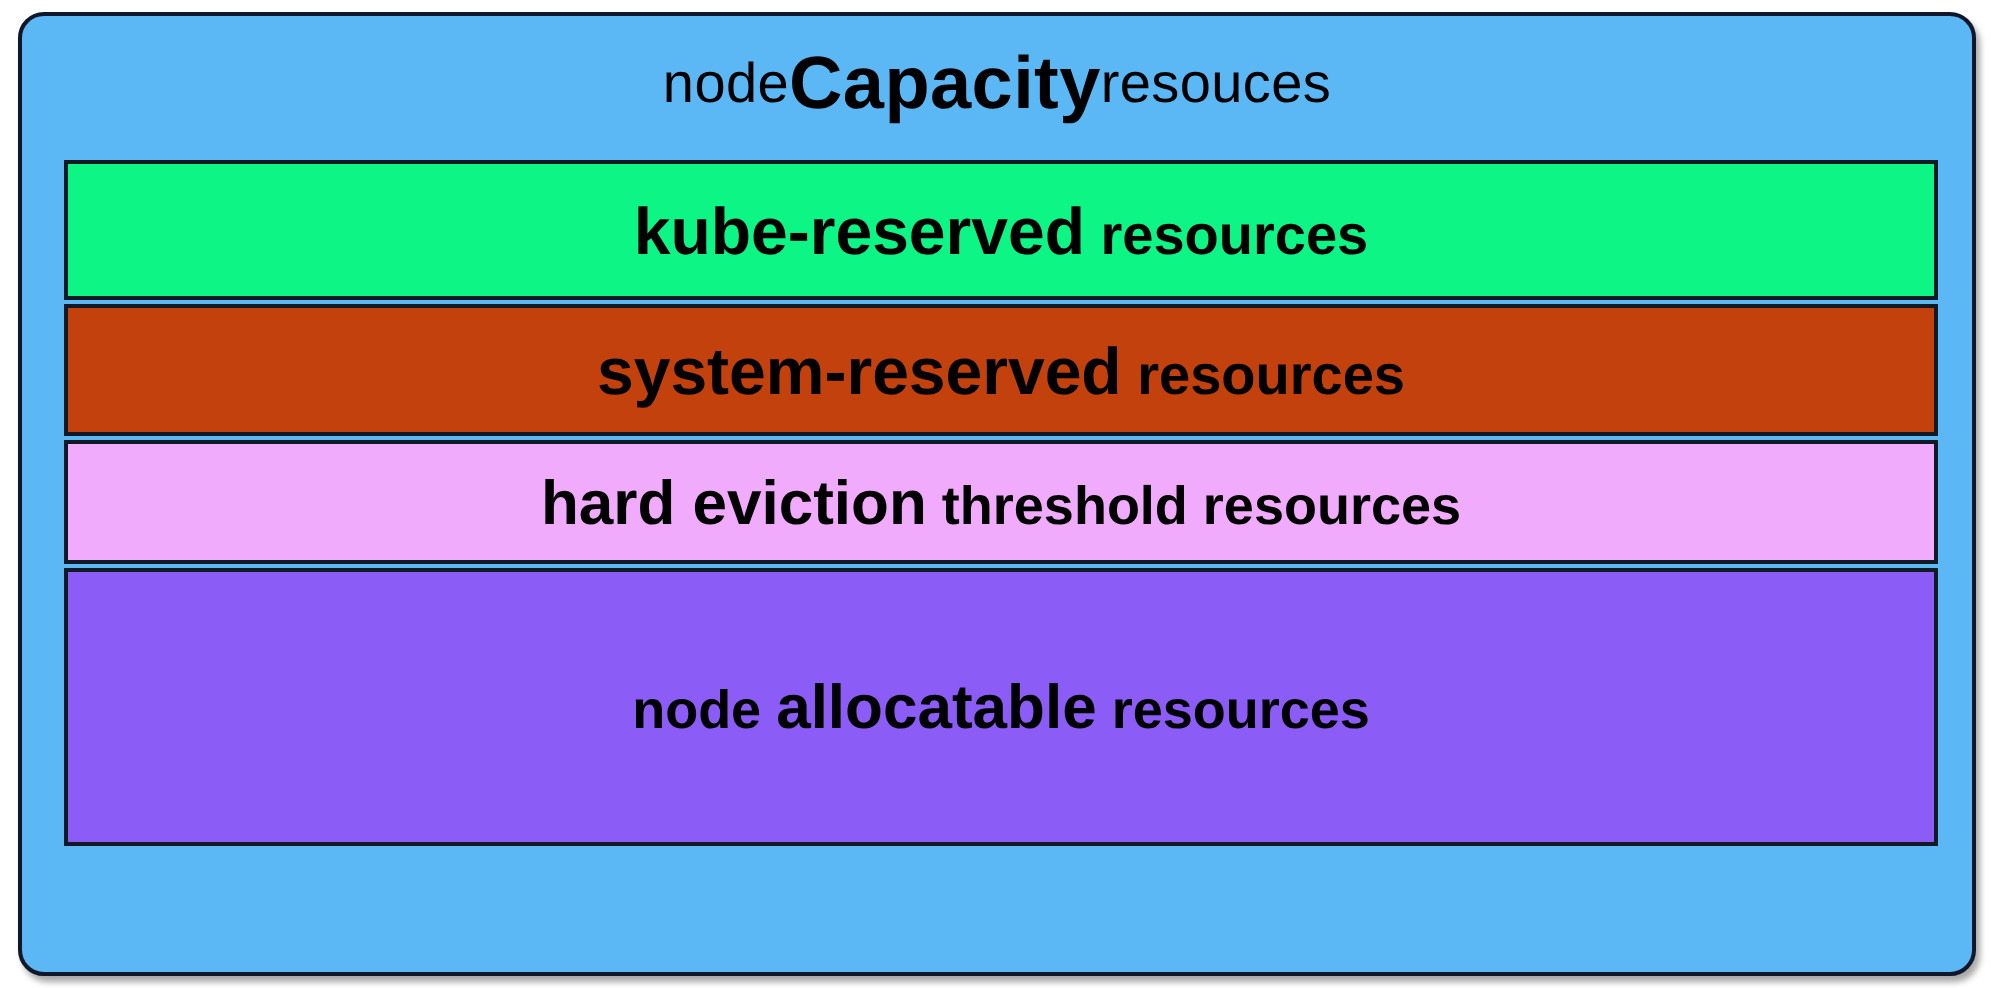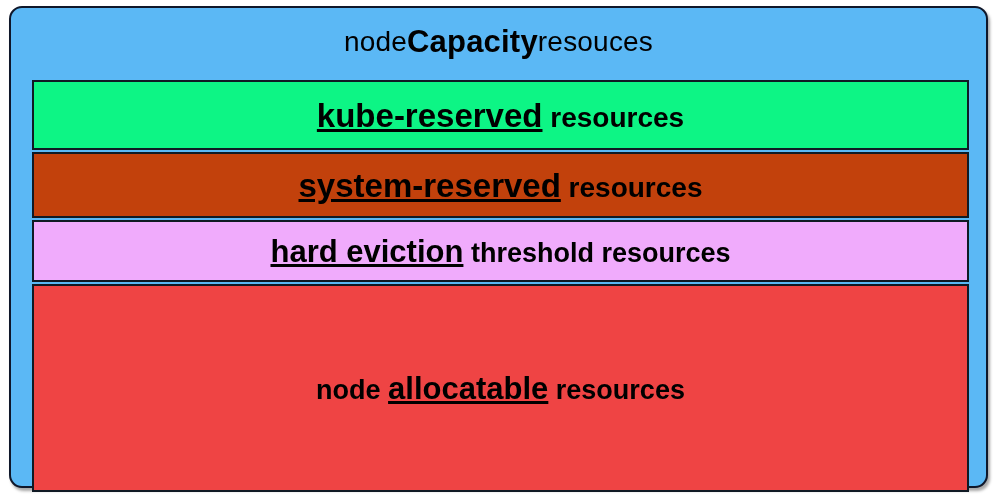--- a/index.html
+++ b/index.html
@@ -42,21 +42,21 @@
     width: 100%;
     height: 67px;
     display: flex;
     align-items: center;
     justify-content: center;
     color: #000000;
     font-size: 28px;
     letter-spacing: 0.2px;
     white-space: nowrap;
   }
-  .capacity-title .strong { font-weight: bold; font-size: 31px; }
+  .capacity-title .strong { font-weight: bold; font-size: 37px; }
   .capacity-title .light   { font-weight: normal; }
 
   
   .rows {
     position: absolute;
     left: 21px;
     top: 72px;
     width: 937px;
     height: 404px;
     box-sizing: border-box;
@@ -71,27 +71,27 @@
     justify-content: center;
     overflow: hidden;
   }
   .row + .row { margin-top: 2px; }
 
   .row-label {
     color: #000000;
     white-space: nowrap;
     line-height: 1;
   }
-  .row-label .strong { font-weight: bold; text-decoration: underline; }
+  .row-label .strong { font-weight: bold; }
   .row-label .light  { font-weight: bold; }
 
   .row-kube    { height: 70px;  background: #0df585; }
   .row-system  { height: 66px;  background: #c2410c; }
   .row-evict   { height: 62px;  background: #f0abfc; }
-  .row-alloc   { height: 208px; background: #ef4444; }
+  .row-alloc   { height: 139px; background: #8b5cf6; }
 
   .row-kube   .row-label .strong { font-size: 33px; }
   .row-kube   .row-label .light  { font-size: 28px; }
   .row-system .row-label .strong { font-size: 33px; }
   .row-system .row-label .light  { font-size: 28px; }
   .row-evict  .row-label .strong { font-size: 31px; }
   .row-evict  .row-label .light  { font-size: 27px; }
   .row-alloc  .row-label .strong { font-size: 31px; }
   .row-alloc  .row-label .light  { font-size: 27px; }
 

